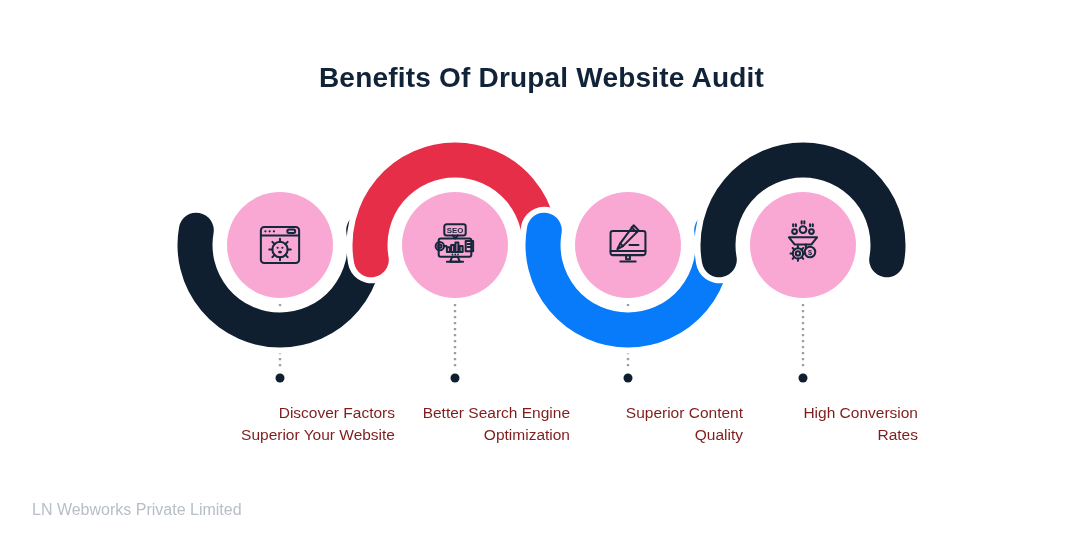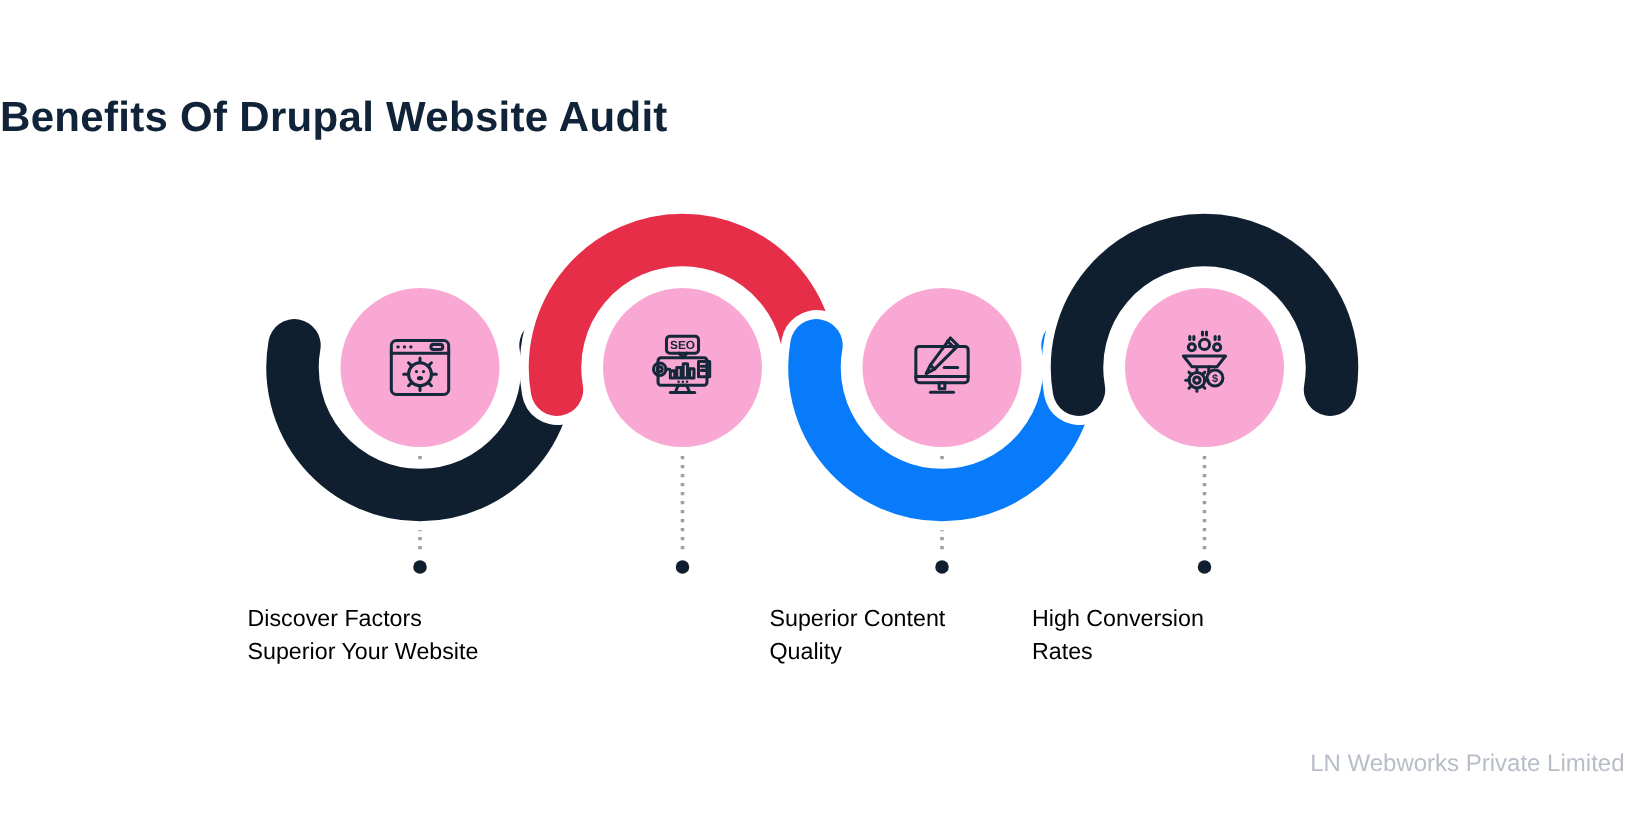--- a/index.html
+++ b/index.html
@@ -1,34 +1,34 @@
 <!DOCTYPE html>
 <html><head>
 <meta charset="utf-8">
 <style>
   html,body{margin:0;padding:0;background:#fff;}
   .canvas{position:relative;width:1083px;height:543px;background:#fff;overflow:hidden;
           font-family:"Liberation Sans", sans-serif;}
-  .title{position:absolute;left:0;right:0;top:62px;text-align:left;
+  .title{position:absolute;left:0;right:0;top:62px;text-align:center;
          font-size:28px;font-weight:700;color:#112338;letter-spacing:.2px;}
   .wave-svg{position:absolute;left:0;top:0;width:1083px;height:543px;}
   .arc{fill:none;stroke-width:35;stroke-linecap:round;}
   .arc-outline{fill:none;stroke:#ffffff;stroke-width:47;stroke-linecap:round;}
   .drop-line{stroke-width:2.4;stroke-dasharray:2.2 3.8;}
   .icon-circle{position:absolute;width:106px;height:106px;border-radius:50%;
                background:#f9a8d4;display:flex;align-items:center;justify-content:center;}
   .icon-svg{width:54px;height:54px;}
   .icon-svg .ln{fill:none;stroke:#15273B;stroke-width:1.8;stroke-linecap:round;stroke-linejoin:round;}
   .icon-svg .fi{fill:#15273B;stroke:none;}
   .icon-text{fill:#15273B;font-family:"Liberation Sans",sans-serif;font-weight:bold;
              text-anchor:middle;stroke:none;}
-  .label{position:absolute;width:230px;text-align:left;top:402px;
-         font-size:15.5px;line-height:22px;color:#000000;font-weight:500;}
-  .footer{position:absolute;left:0;right:0;top:501px;text-align:right;
-          font-size:16px;color:#B7BEC7;}
+  .label{position:absolute;width:230px;text-align:right;top:402px;
+         font-size:15.5px;line-height:22px;color:#7f1d1d;font-weight:500;}
+  .footer{position:absolute;left:0;right:0;top:501px;text-align:left;
+          font-size:16px;color:#B7BEC7;padding-left:32px;}
 </style>
 </head>
 <body>
 
 <div class="canvas">
 
   <div class="title">Benefits Of Drupal Website Audit</div>
 
   <svg class="wave-svg" viewBox="0 0 1083 543" xmlns="http://www.w3.org/2000/svg">
 
@@ -140,20 +140,24 @@
       <line class="ln" x1="22.7" y1="28.2" x2="24.2" y2="26.7"></line>
       <circle class="ln" cx="30.2" cy="30.2" r="4.7"></circle>
       <text class="icon-text" x="30.2" y="32.6" font-size="6.5">$</text>
     </svg>
   </div>
 
   <div class="label" style="left:165px;">
     <div>Discover Factors</div>
     <div>Superior Your Website</div>
   </div>
+  <div class="label" style="left:340px;">
+    <div>Better Search Engine</div>
+    <div>Optimization</div>
+  </div>
   <div class="label" style="left:513px;">
     <div>Superior Content</div>
     <div>Quality</div>
   </div>
   <div class="label" style="left:688px;">
     <div>High Conversion</div>
     <div>Rates</div>
   </div>
 
   <div class="footer">LN Webworks Private Limited</div>

